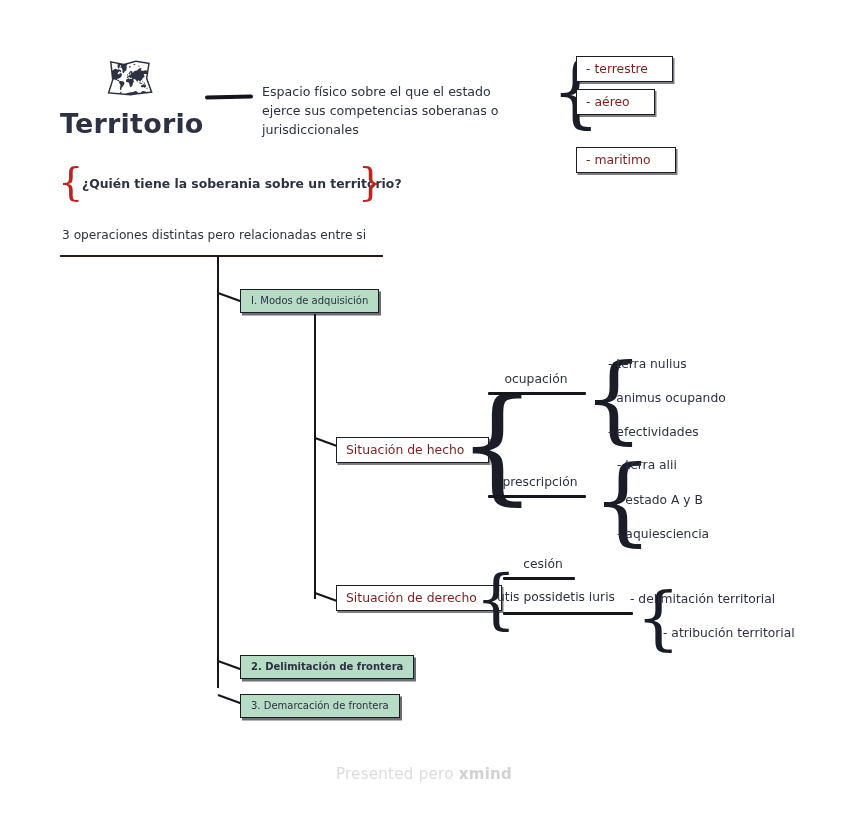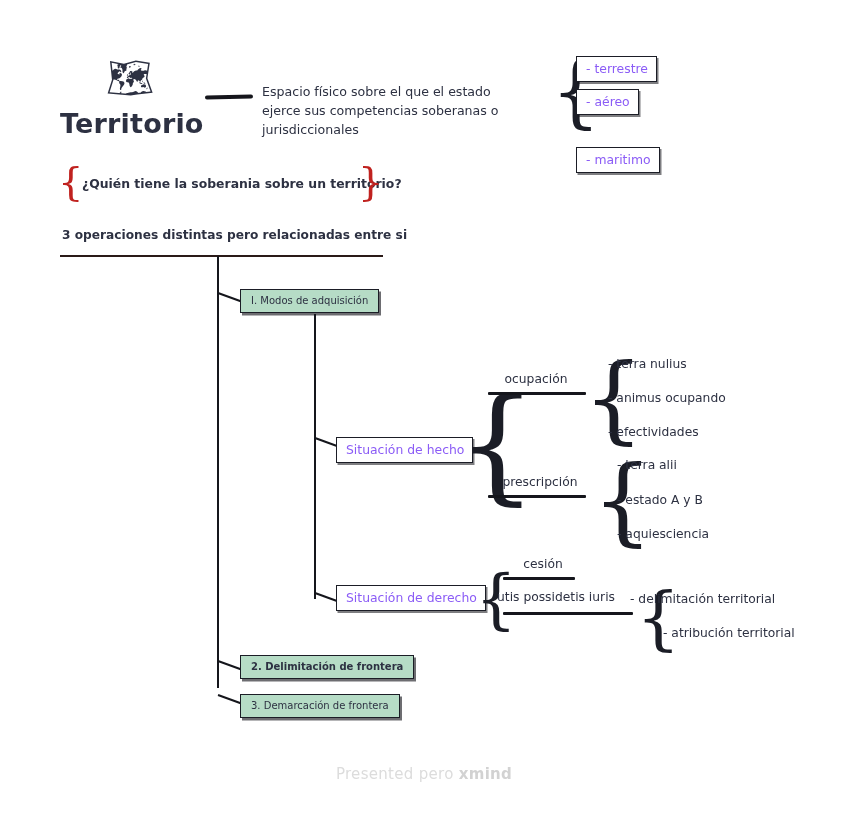--- a/index.html
+++ b/index.html
@@ -64,22 +64,22 @@
     user-select: none;
     transform-origin: center center;
   }
   .brace-red { color: #c0221f; }
 
   
   .obox {
     border: 1.6px solid #1b1d26;
     background: #ffffff;
     font-size: 12.4px;
-    color: #8b5cf6;
-    padding: 4px 8px 5px 9px;
+    color: #7f1d1d;
+    padding: 4px 24px 5px 9px;
     white-space: nowrap;
     box-shadow: 1.5px 2px 0 rgba(20,20,26,.55);
   }
 
   
   .gbox {
     background: #b6dcc6;
     border: 1.7px solid #1b1d26;
     font-size: 10px;
     color: #2d3142;
@@ -101,21 +101,21 @@
     font-size: 40px;
   }
   #q-brace-right {
     left: 358px; top: 161px;
     font-size: 40px;
   }
 
   #ops-text {
     left: 62px; top: 228px;
     font-size: 12.2px;
-    font-weight: bold;
+    font-weight: normal;
     color: #2d3142;
     white-space: nowrap;
   }
 
   
   .hline { background: #2a1a18; }
   .vline { background: #15161c; }
   .thick-rule {
     background: #15161c;
     border-radius: 1px;

